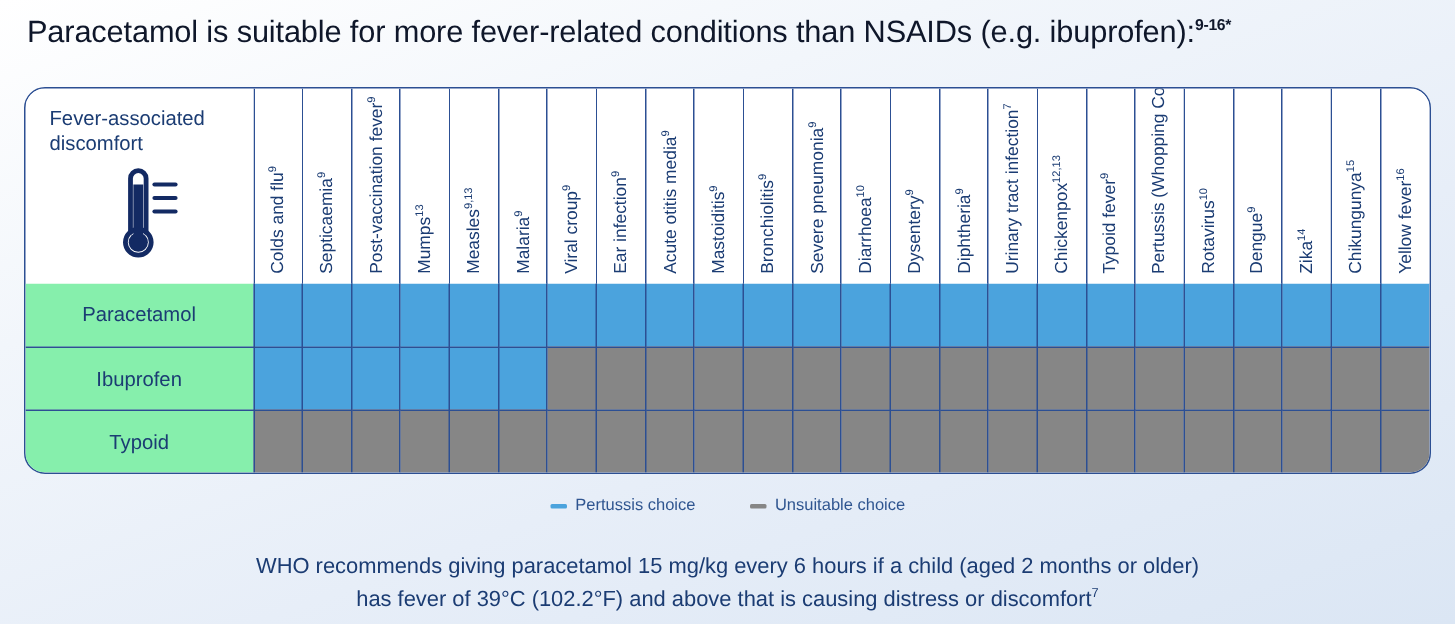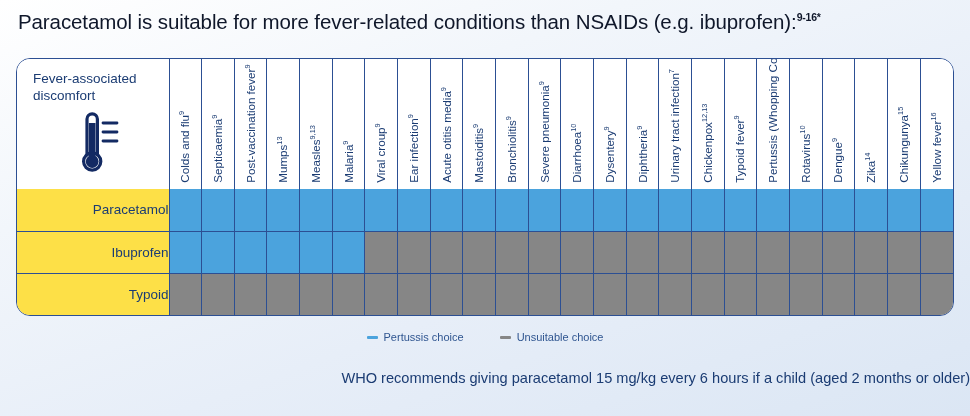--- a/index.html
+++ b/index.html
@@ -110,25 +110,25 @@
     text-align: left;
   }
   .vlabel .sup {
     font-size: 7.4px;
     vertical-align: super;
   }
 
   
   .data-row { height: 42px; }
   td.rowlabel {
-    background: #fde047;
+    background: #86efac;
     padding-left: 16px;
     font-size: 13.5px;
     color: #1b3c73;
-    text-align: right;
+    text-align: center;
     white-space: nowrap;
   }
   td.cell { padding: 0; }
   td.cell.suitable   { background: #4ba3dd; }
   td.cell.unsuitable { background: #868686; }
 
   
   #legend {
     position: absolute;
     left: 0; right: 0;
@@ -147,21 +147,21 @@
   }
   .swatch { width: 11px; height: 3px; border-radius: 1px; display: inline-block; }
   .swatch.blue { background: #4ba3dd; }
   .swatch.gray { background: #868686; }
 
   
   #footer {
     position: absolute;
     left: 0; right: 0;
     top: 368px;
-    text-align: right;
+    text-align: center;
     font-size: 14.6px;
     line-height: 1.45;
     color: #1b3c73;
   }
   #footer .sup { font-size: 8.6px; vertical-align: super; }
 </style>
 </head>
 <body>
 
 <div id="title"><span>Paracetamol is suitable for more fever-related conditions than NSAIDs (e.g. ibuprofen):</span><span class="sup">9-16*</span></div>
@@ -404,13 +404,14 @@
     <span>Pertussis choice</span>
   </div>
   <div class="legend-item">
     <span class="swatch gray" style="background: rgb(134, 134, 134);"></span>
     <span>Unsuitable choice</span>
   </div>
 </div>
 
 <div id="footer">
   <div>WHO recommends giving paracetamol 15 mg/kg every 6 hours if a child (aged 2 months or older)</div>
+  <div><span>has fever of 39°C (102.2°F) and above that is causing distress or discomfort</span><span class="sup">7</span></div>
 </div>
 
 </body></html>

